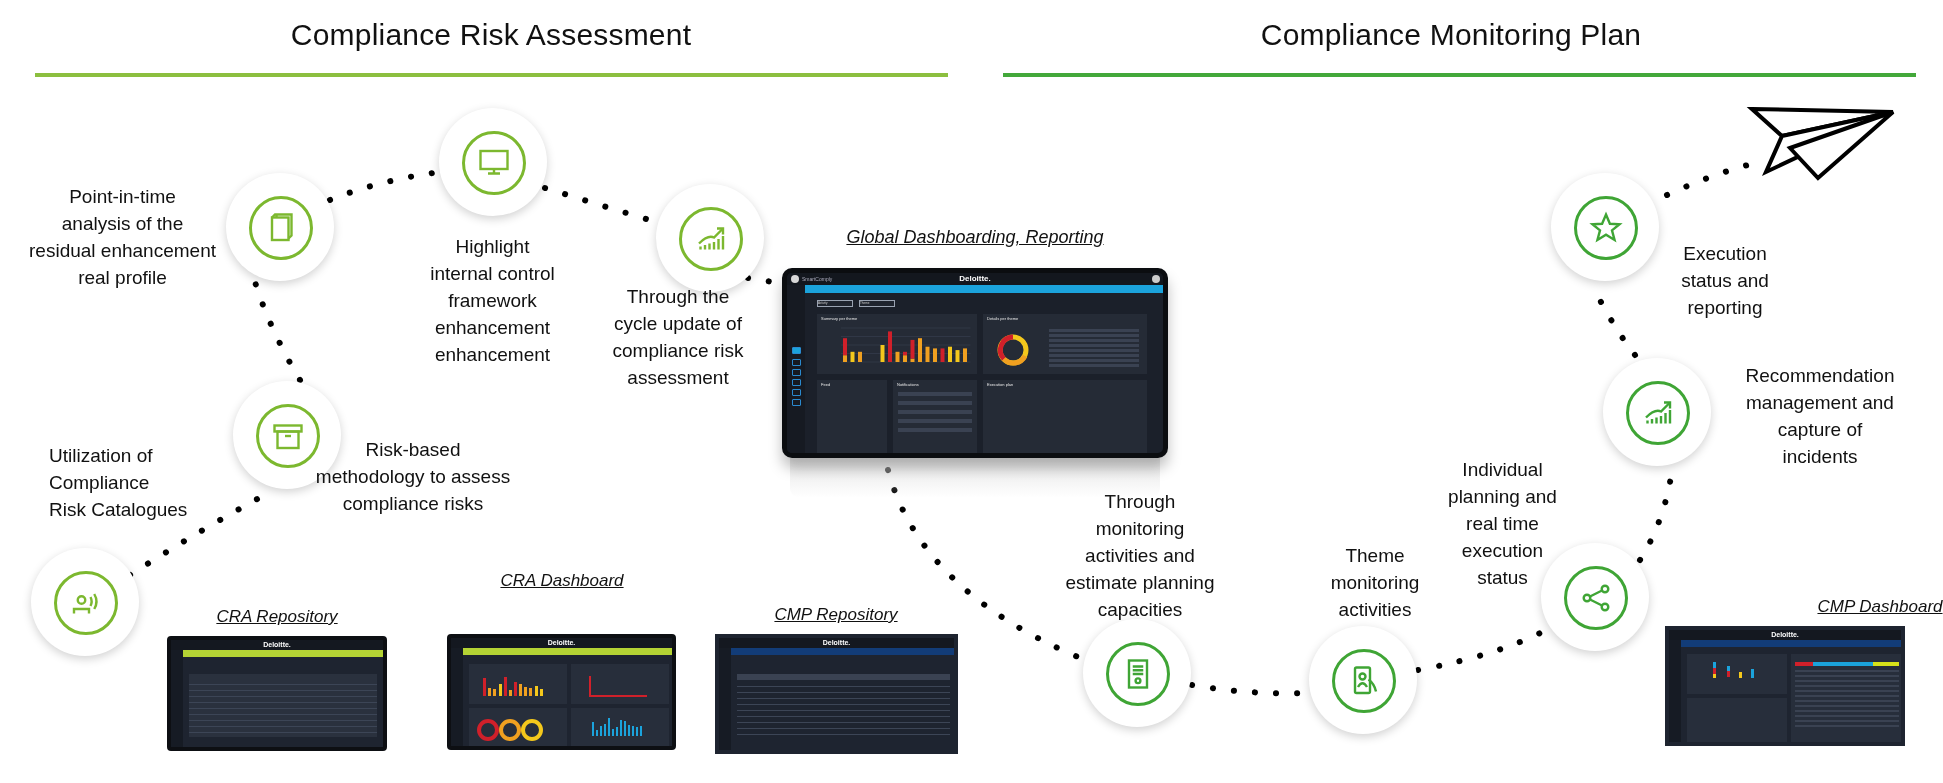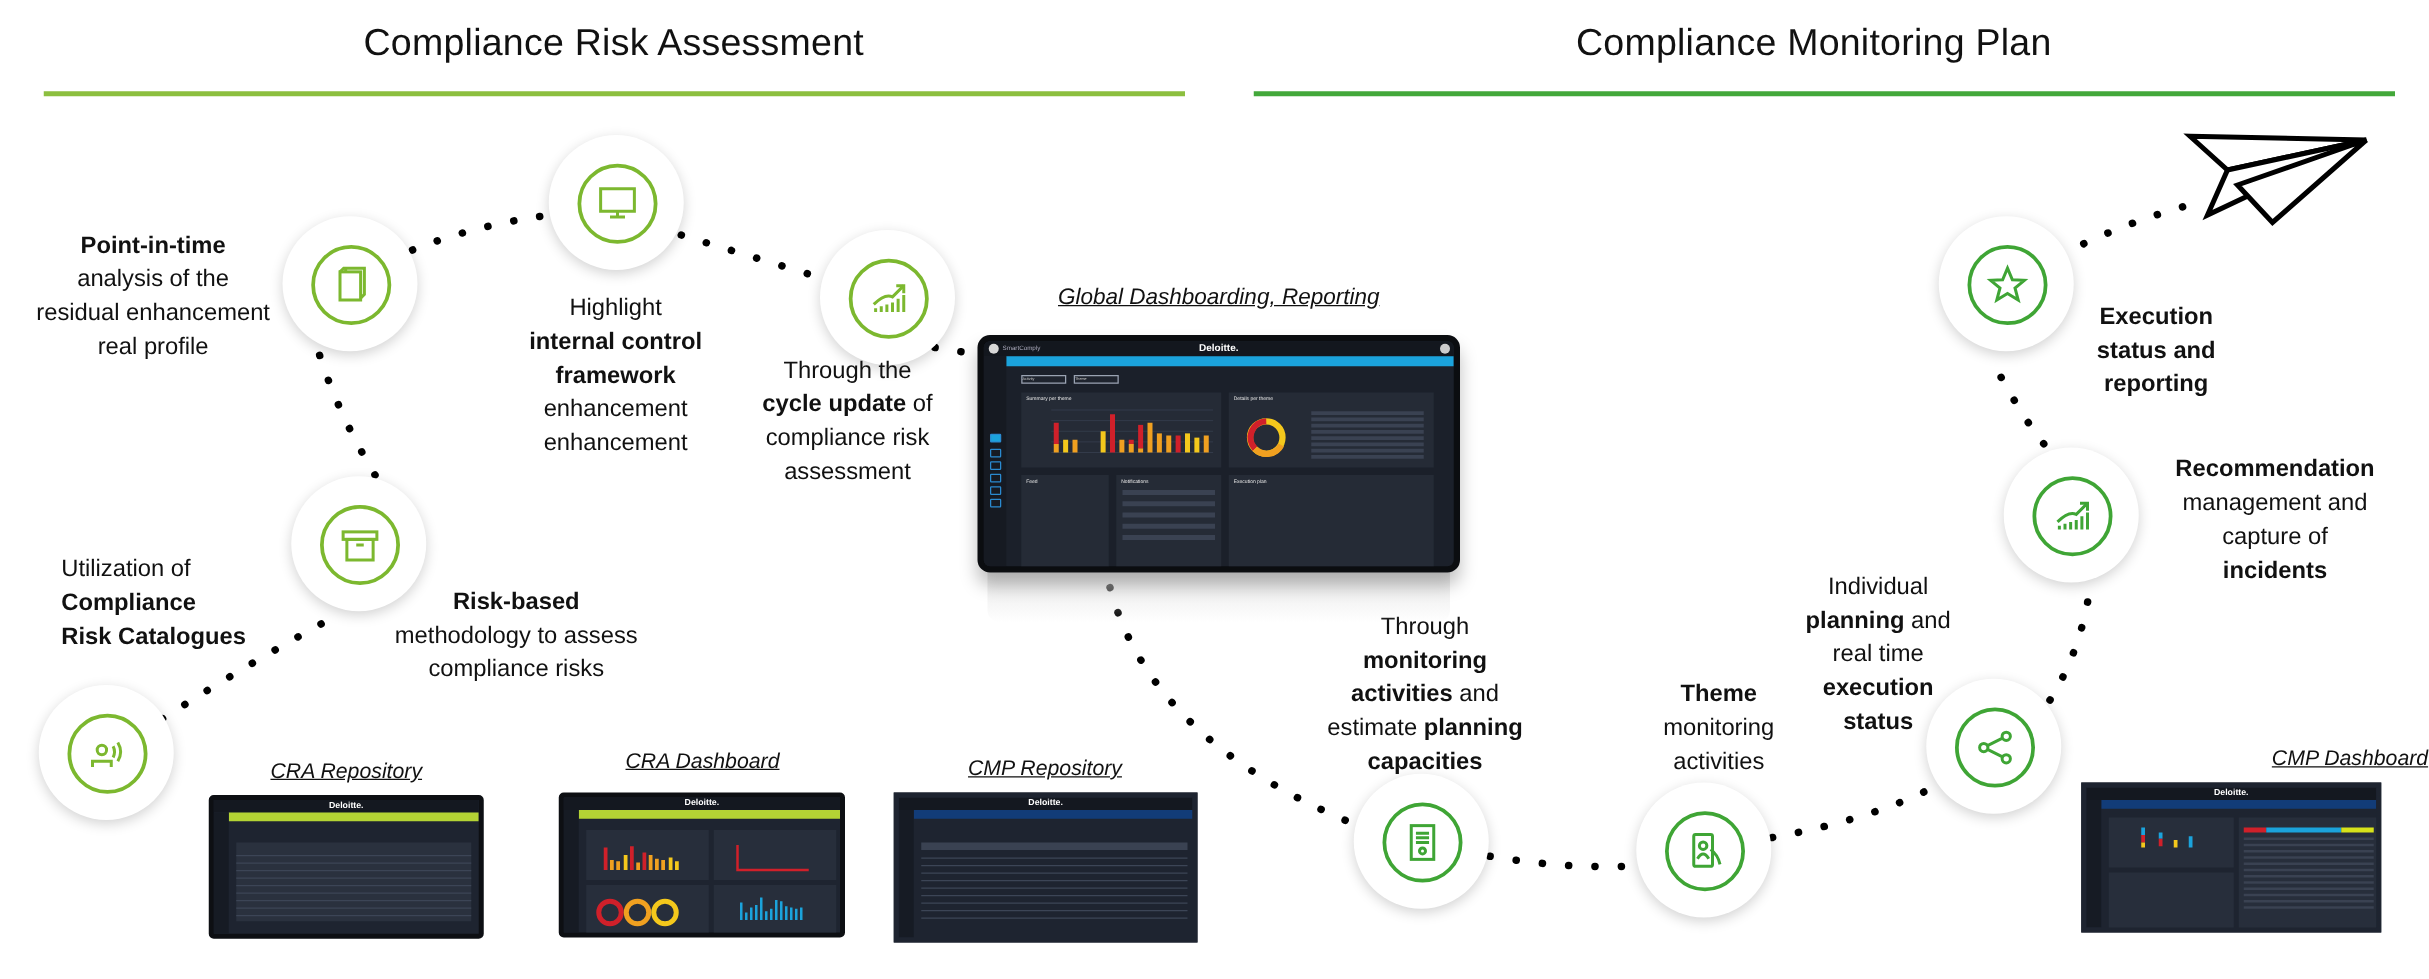--- a/index.html
+++ b/index.html
@@ -6,21 +6,21 @@
   body{width:1943px;height:783px;position:relative;overflow:hidden;font-family:"Liberation Sans","DejaVu Sans",sans-serif;color:#111;}
   .section-title{position:absolute;top:18px;font-size:30px;font-weight:400;color:#111;text-align:center;width:600px;letter-spacing:0.2px;}
   .section-rule{position:absolute;top:73px;height:4px;}
   svg.paths{position:absolute;left:0;top:0;}
   .node{position:absolute;width:108px;height:108px;border-radius:50%;background:#fff;box-shadow:0 3px 10px rgba(0,0,0,0.18);}
   .node .ring{position:absolute;left:23px;top:23px;width:58px;height:58px;border-radius:50%;border:3px solid currentColor;display:flex;align-items:center;justify-content:center;}
   .node .ring svg{width:36px;height:36px;}
   .cra{color:#7cb82f;}
   .cmp{color:#3fa535;}
   .label{position:absolute;font-size:19px;line-height:27px;text-align:center;color:#111;}
-  .label b{font-weight:700;text-align:right;}
+  .label b{font-weight:400;text-align:right;}
   .shot-title{position:absolute;font-size:17px;font-style:italic;text-decoration:underline;text-align:center;color:#111;}
   .shot{position:absolute;background:#1e2430;border:4px solid #0d0f13;border-radius:4px;overflow:hidden;box-sizing:border-box;}
   .shot .topbar{position:absolute;left:0;right:0;top:0;height:10px;background:#141820;}
   .shot .brand{position:absolute;top:0;left:0;right:0;text-align:center;color:#fff;font-size:7px;font-weight:700;line-height:10px;}
   .shot .navbar{position:absolute;left:12px;right:0;top:10px;height:7px;}
   .shot .sidebar{position:absolute;left:0;top:10px;bottom:0;width:12px;background:#161b24;}
   .shot .panel{position:absolute;background:#272e3b;}
   .shot .row{position:absolute;height:1px;background:#3c4556;}
   .main-shot{position:absolute;left:782px;top:268px;width:386px;height:190px;background:#1b202a;border:5px solid #0b0d10;border-radius:10px;box-sizing:border-box;overflow:hidden;box-shadow:0 10px 14px rgba(0,0,0,0.25);}
   .main-shot .topbar{position:absolute;left:0;right:0;top:0;height:12px;background:#13171e;}
@@ -175,21 +175,21 @@
   <span>Through the</span><br>
   <b>cycle update</b><span> of</span><br>
   <span>compliance risk</span><br>
   <span>assessment</span>
 </div>
 <div class="label" style="left:49px;top:442px;width:180px;text-align:left;">
   <span>Utilization of</span><br>
   <b>Compliance</b><br>
   <b>Risk Catalogues</b>
 </div>
-<div class="label" style="left:300px;top:468px;width:226px;">
+<div class="label" style="left:300px;top:436px;width:226px;">
   <b>Risk-based</b><br>
   <span>methodology to assess</span><br>
   <span>compliance risks</span>
 </div>
 
 <div class="label" style="left:1050px;top:488px;width:180px;">
   <span>Through</span><br>
   <b>monitoring</b><br>
   <b>activities</b><span> and</span><br>
   <span>estimate </span><b>planning</b><br>
@@ -312,21 +312,21 @@
     <div class="row" style="left:18px;right:6px;top:50px;"></div>
     <div class="row" style="left:18px;right:6px;top:56px;"></div>
     <div class="row" style="left:18px;right:6px;top:62px;"></div>
     <div class="row" style="left:18px;right:6px;top:68px;"></div>
     <div class="row" style="left:18px;right:6px;top:74px;"></div>
     <div class="row" style="left:18px;right:6px;top:80px;"></div>
     <div class="row" style="left:18px;right:6px;top:86px;"></div>
     <div class="row" style="left:18px;right:6px;top:92px;"></div>
 </div>
 
-<div class="shot-title" style="left:472px;top:599px;width:180px;">CRA Dashboard</div>
+<div class="shot-title" style="left:472px;top:571px;width:180px;">CRA Dashboard</div>
 <div class="shot" style="left:447px;top:634px;width:229px;height:116px;">
   <div class="topbar"></div>
     <div class="brand">Deloitte.</div>
   <div class="navbar" style="background:#b4d334;"></div>
   <div class="sidebar"></div>
   <div class="panel" style="left:18px;top:26px;width:98px;height:40px;"></div>
   <div class="panel" style="left:120px;top:26px;width:98px;height:40px;"></div>
   <div class="panel" style="left:18px;top:70px;width:98px;height:40px;"></div>
   <div class="panel" style="left:120px;top:70px;width:98px;height:40px;"></div>
   <svg width="229" height="116" style="position:absolute;left:-4px;top:-4px;">

